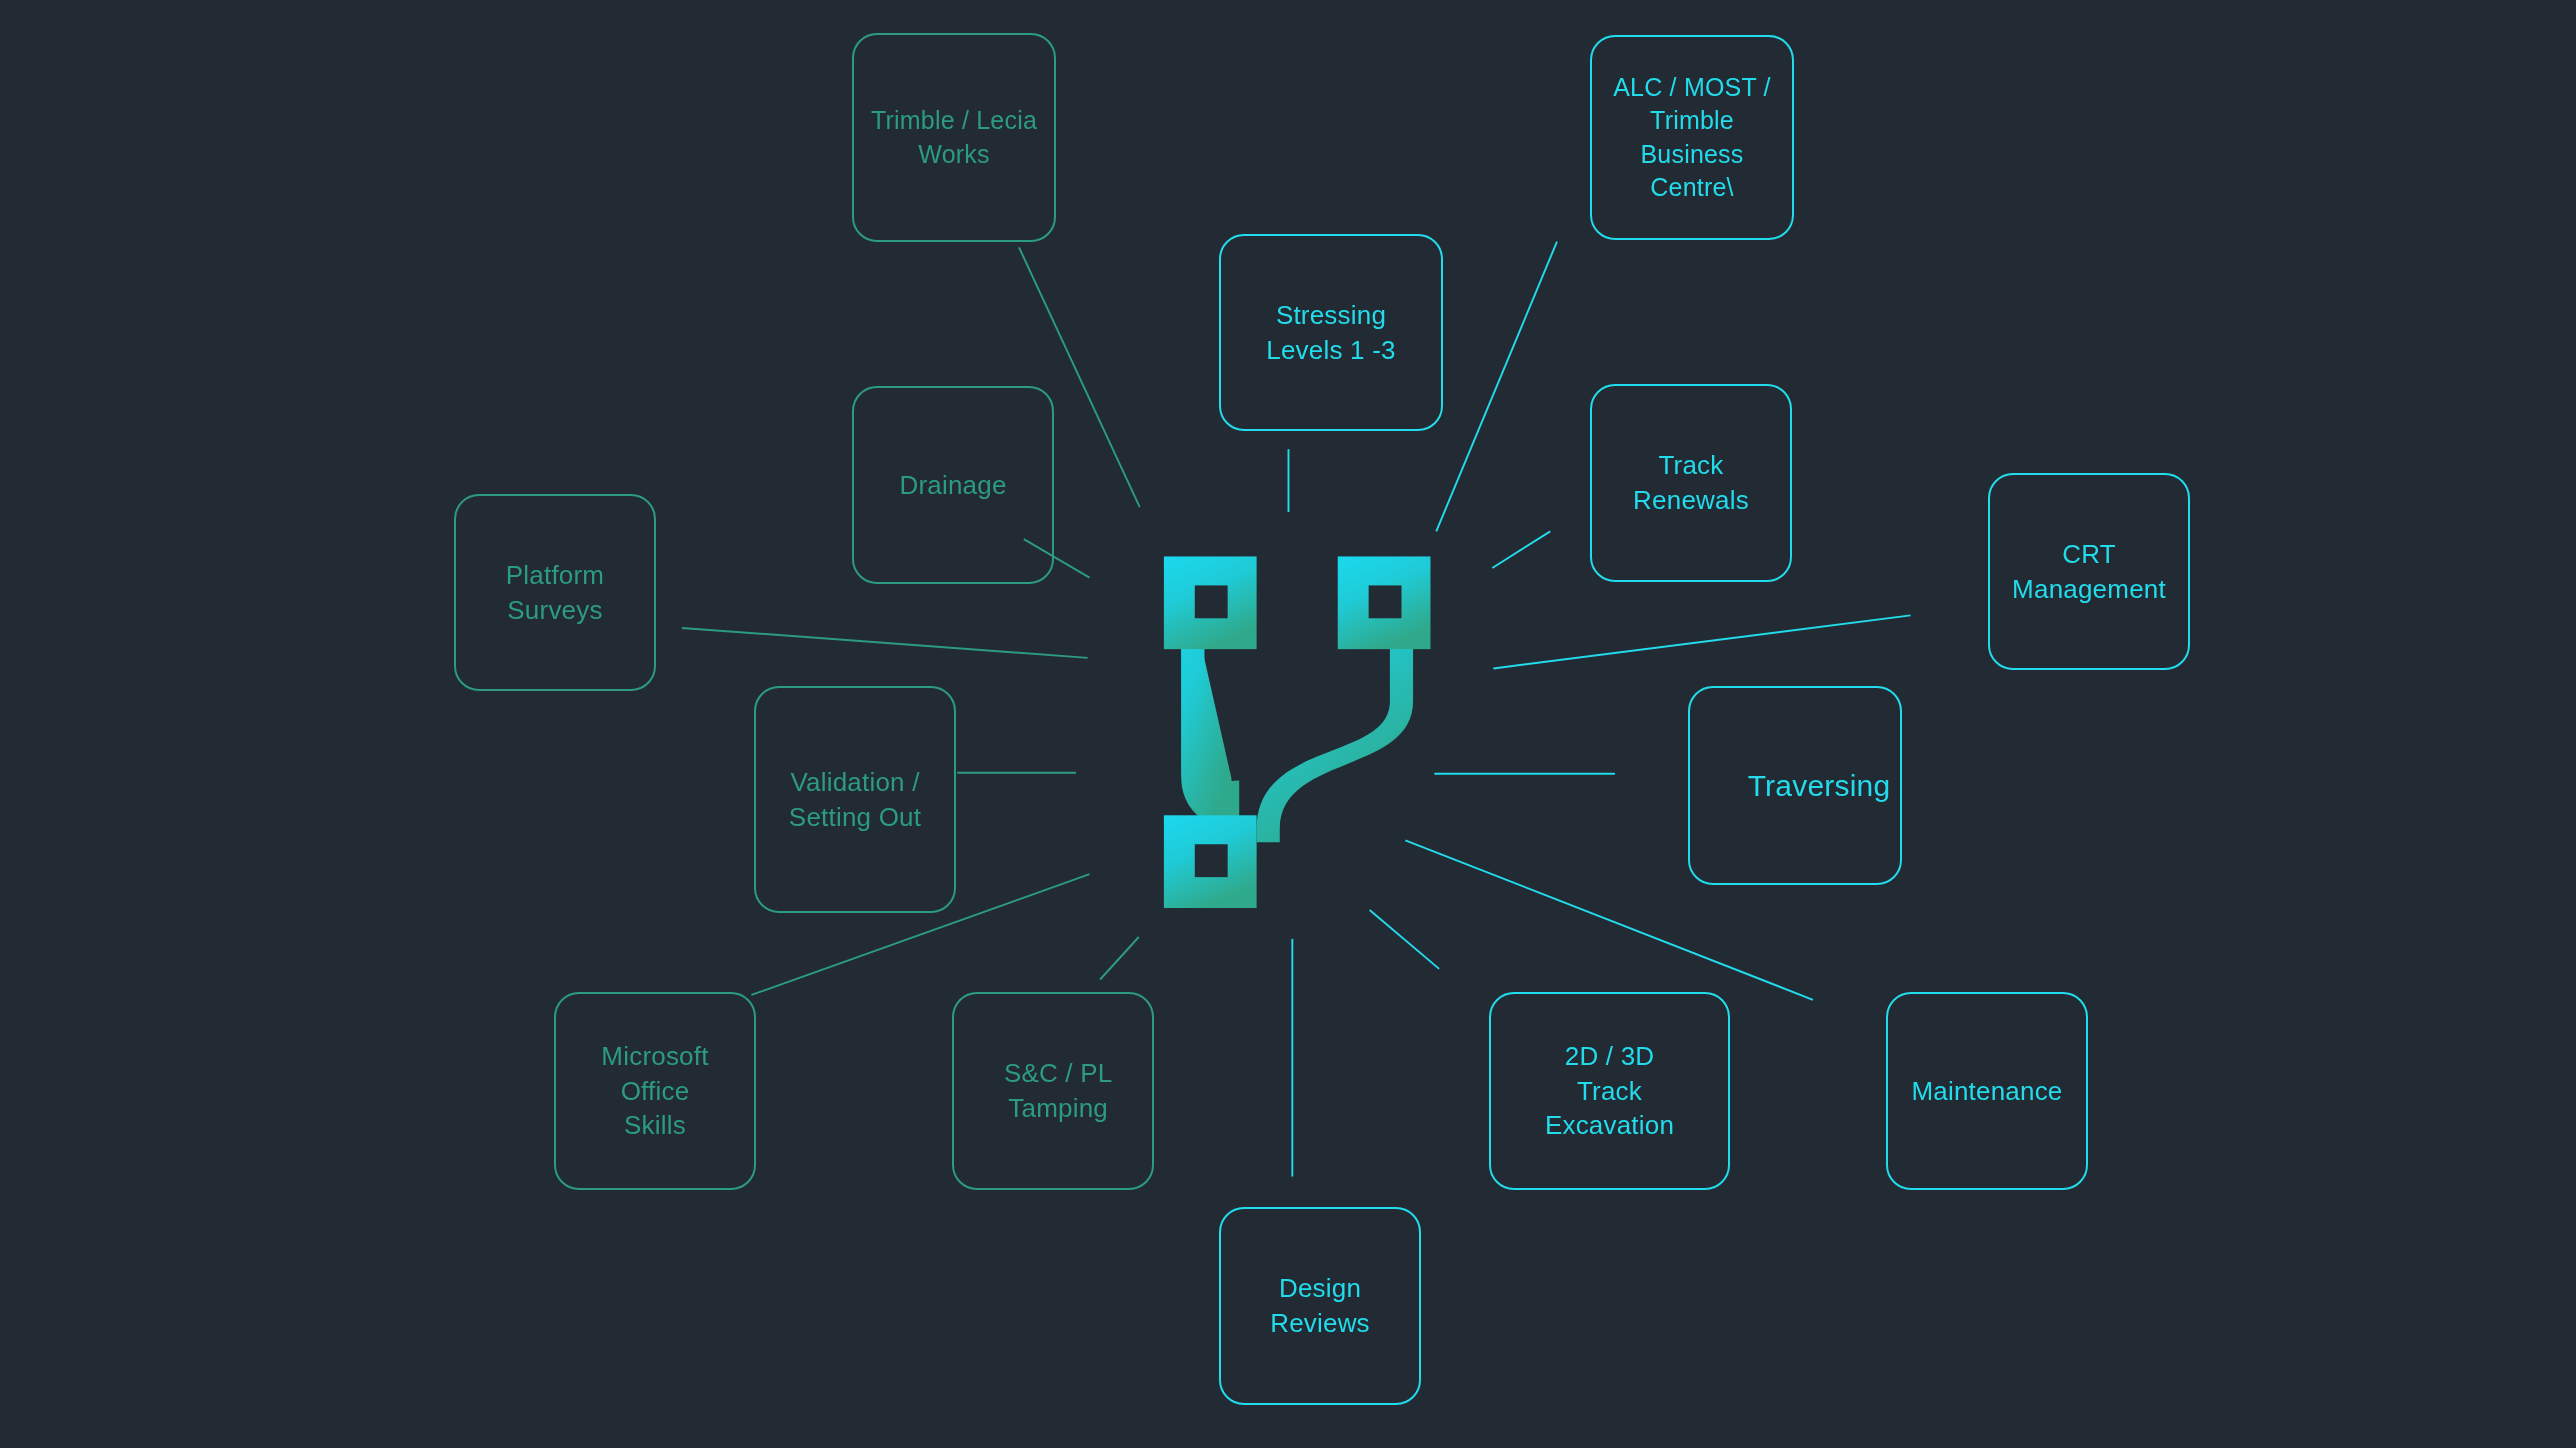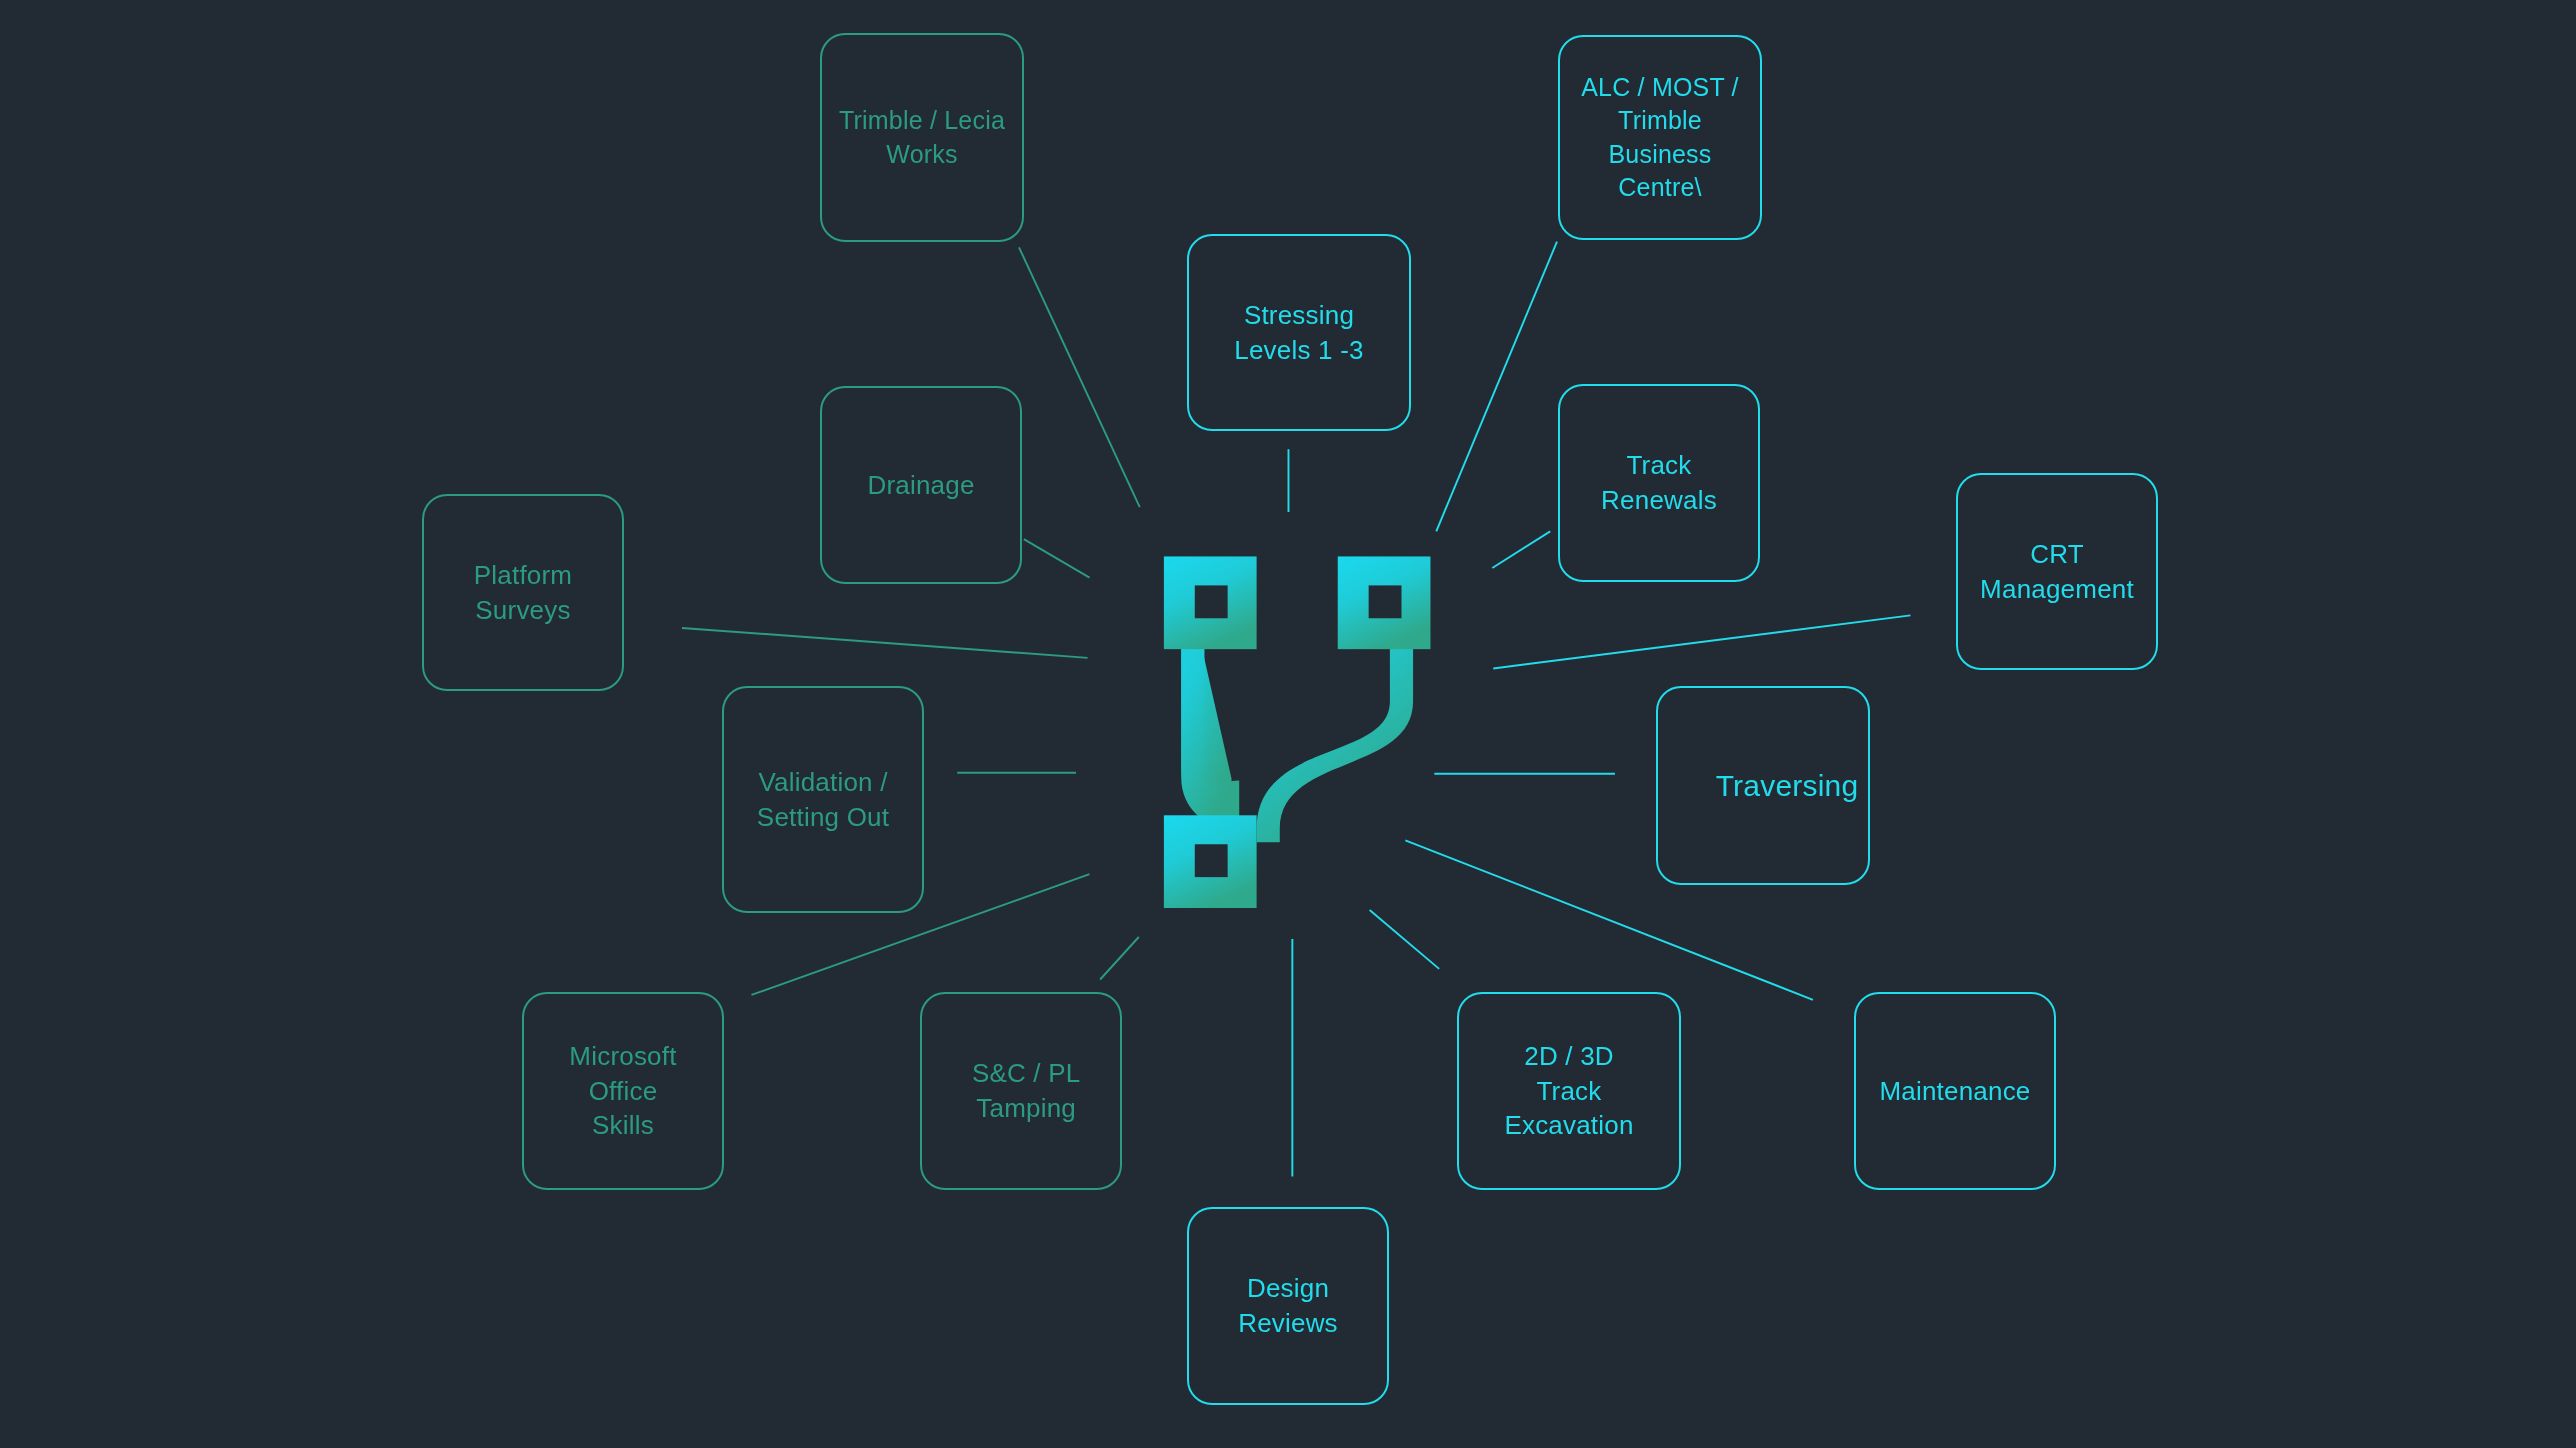--- a/index.html
+++ b/index.html
@@ -26,20 +26,21 @@
     border-radius: 25px;
     display: flex;
     align-items: center;
     justify-content: center;
     text-align: center;
     line-height: 1.33;
     font-weight: 400;
     letter-spacing: 0.2px;
     white-space: pre-line;
     padding: 5.8px 9.7px;
+    margin-left: 32px;
   }
   .node-box.bright {
     border: 2.9px solid #22dcec;
     color: #22dcec;
   }
   .node-box.dim {
     border: 2.9px solid #2c9b83;
     color: #2c9b83;
   }
 </style>
@@ -101,19 +102,19 @@
     <div class="node-box bright" style="left: 1956px; top: 473px; width: 202px; height: 197px; font-size: 26px;"><span>CRT
 Management</span></div>
     <div class="node-box dim" style="left: 722px; top: 686px; width: 202px; height: 227px; font-size: 26px; justify-content: center;"><span>Validation /
 Setting Out</span></div>
     <div class="node-box bright" style="left: 1656px; top: 686px; width: 214px; height: 199px; font-size: 30px; justify-content: flex-end;"><span>Traversing</span></div>
     <div class="node-box dim" style="left: 522px; top: 992px; width: 202px; height: 198px; font-size: 26px;"><span>Microsoft
 Office
 Skills</span></div>
     <div class="node-box dim" style="left: 920px; top: 992px; width: 202px; height: 198px; font-size: 26px; padding-left: 20px;"><span>S&amp;C / PL
 Tamping</span></div>
-    <div class="node-box bright" style="left: 1457px; top: 992px; width: 224px; height: 198px; font-size: 26px;"><span>2D / 3D
+    <div class="node-box bright" style="left: 1457px; top: 992px; width: 241px; height: 198px; font-size: 26px;"><span>2D / 3D
 Track
 Excavation</span></div>
     <div class="node-box bright" style="left: 1854px; top: 992px; width: 202px; height: 198px; font-size: 26px;"><span>Maintenance</span></div>
     <div class="node-box bright" style="left: 1187px; top: 1207px; width: 202px; height: 198px; font-size: 26px;"><span>Design Reviews</span></div>
   </div>
 
 
 </body></html>

